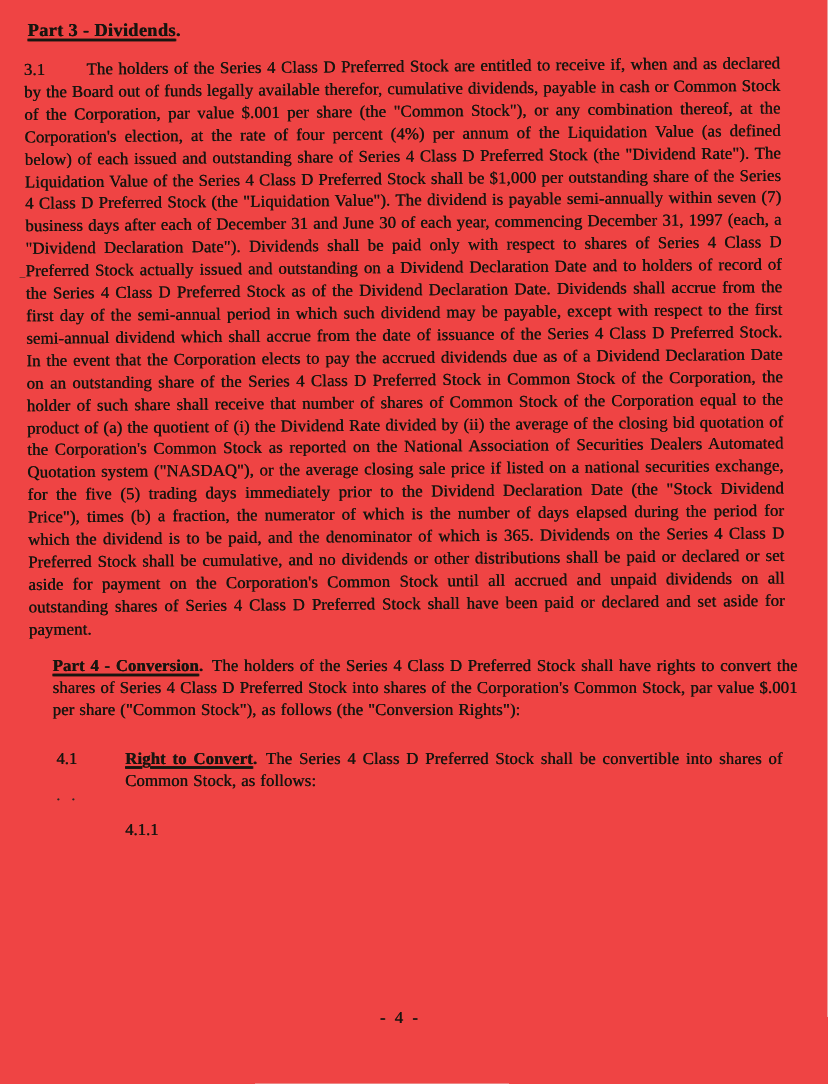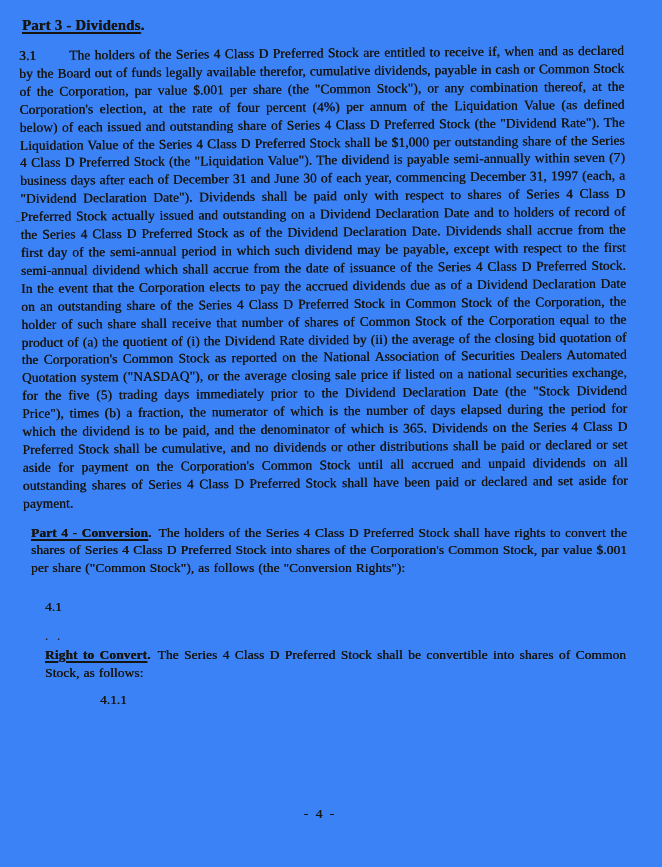--- a/index.html
+++ b/index.html
@@ -5,21 +5,21 @@
   html, body {
     margin: 0;
     padding: 0;
     background: #e8e7e4;
   }
   .sheet {
     position: relative;
     width: 662px;
     height: 867px;
     margin: 0 auto;
-    background: #3b82f6;
+    background: #ef4444;
     overflow: hidden;
     font-family: "Liberation Serif", "DejaVu Serif", serif;
     color: #17150f;
   }
   .content {
     position: absolute;
     left: 21px;
     top: 16px;
     width: 605px;
   }
@@ -46,43 +46,42 @@
   }
   .p31 {
     margin-top: 13px;
     transform: rotate(-0.5deg);
     transform-origin: 0 50%;
   }
   .snum { margin-right: 33px; margin-top: 41px; }
   .gap { margin-right: 7px; }
   .p4 {
     margin-top: 11px;
-    margin-left: 10px;
+    margin-left: 21px;
     width: 596px;
   }
   .s41 {
     display: flex;
     margin-top: 21px;
     padding-left: 24px;
-    flex-direction: column;
   }
   .s41num {
     flex: none;
     width: 43px;
     font-size: 13.4px;
     line-height: 17.9px;
     text-shadow: 0.35px 0 0 currentColor;
   }
   .dots {
     margin-top: 12px;
     font-size: 12px;
     letter-spacing: 3px;
     color: #2a2722;
   }
-  .s41body { flex: 1; }
+  .s41body { flex: 1; margin-left: 12px; }
   .s411 {
     display: flex;
     margin-top: 9px;
     padding-left: 79px;
   }
   .s411num {
     flex: none;
     width: 48px;
     font-size: 13.4px;
     line-height: 17.9px;

